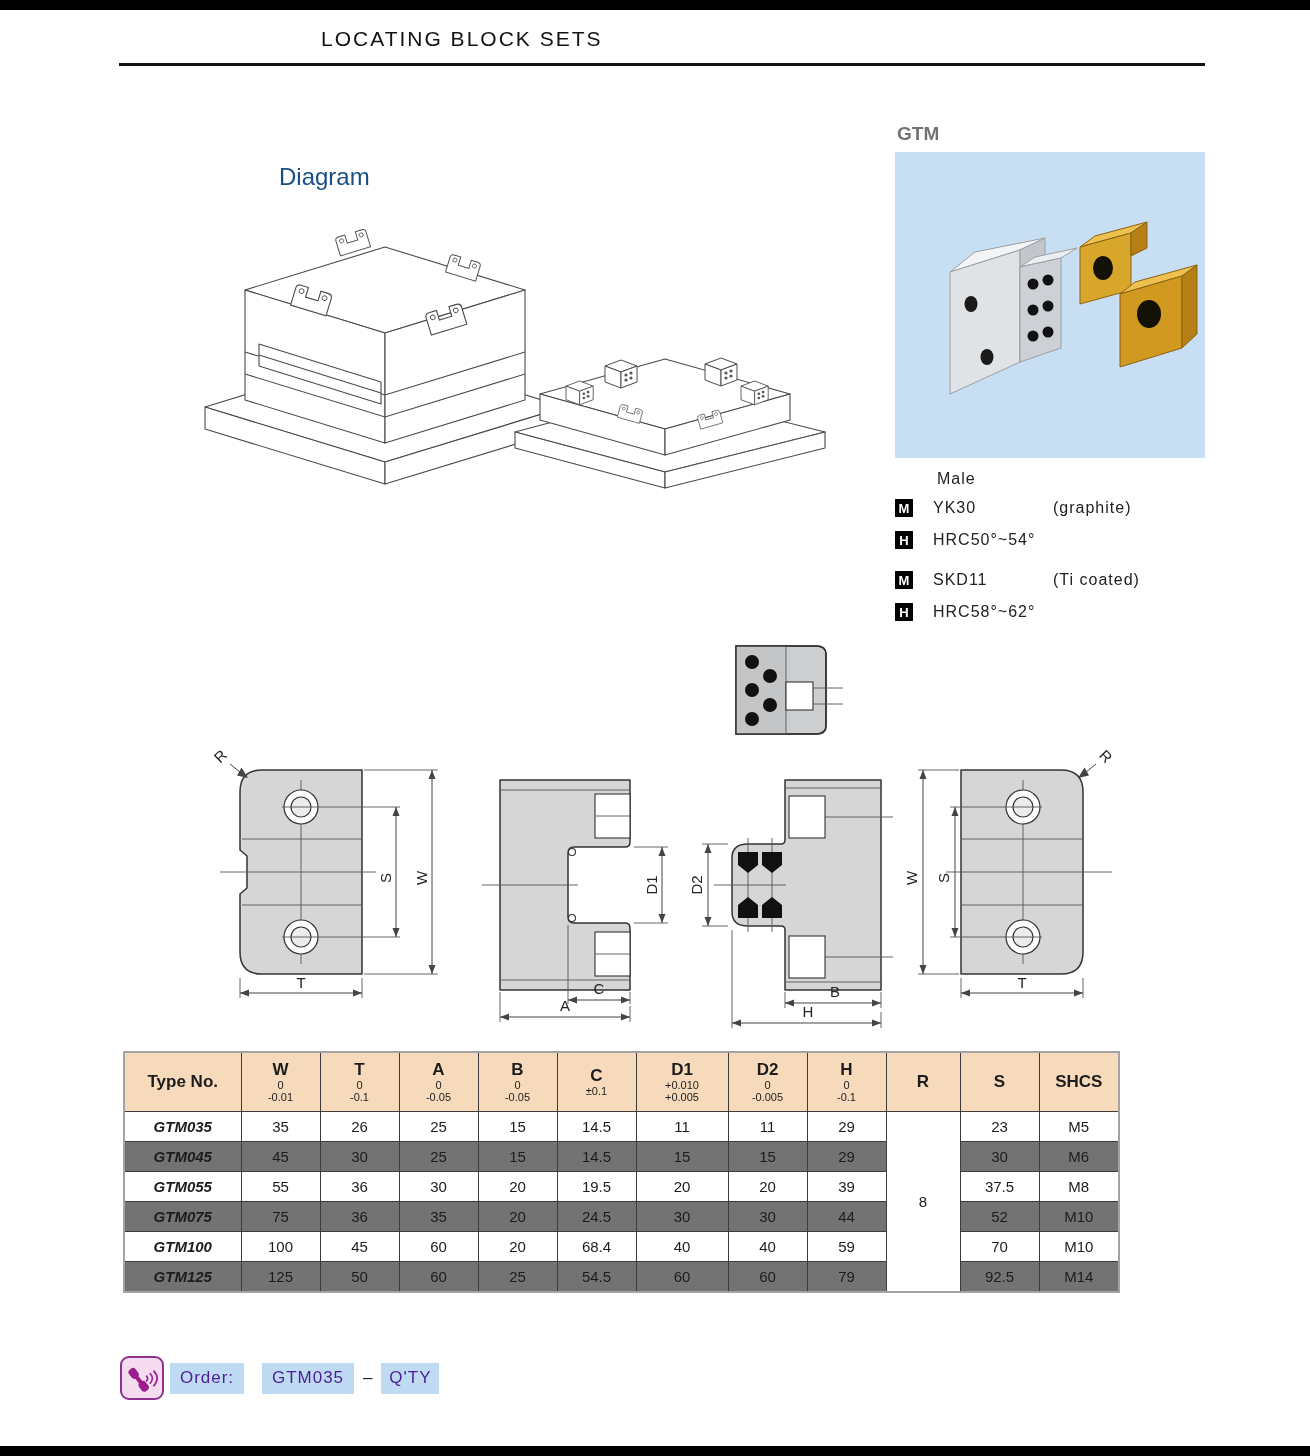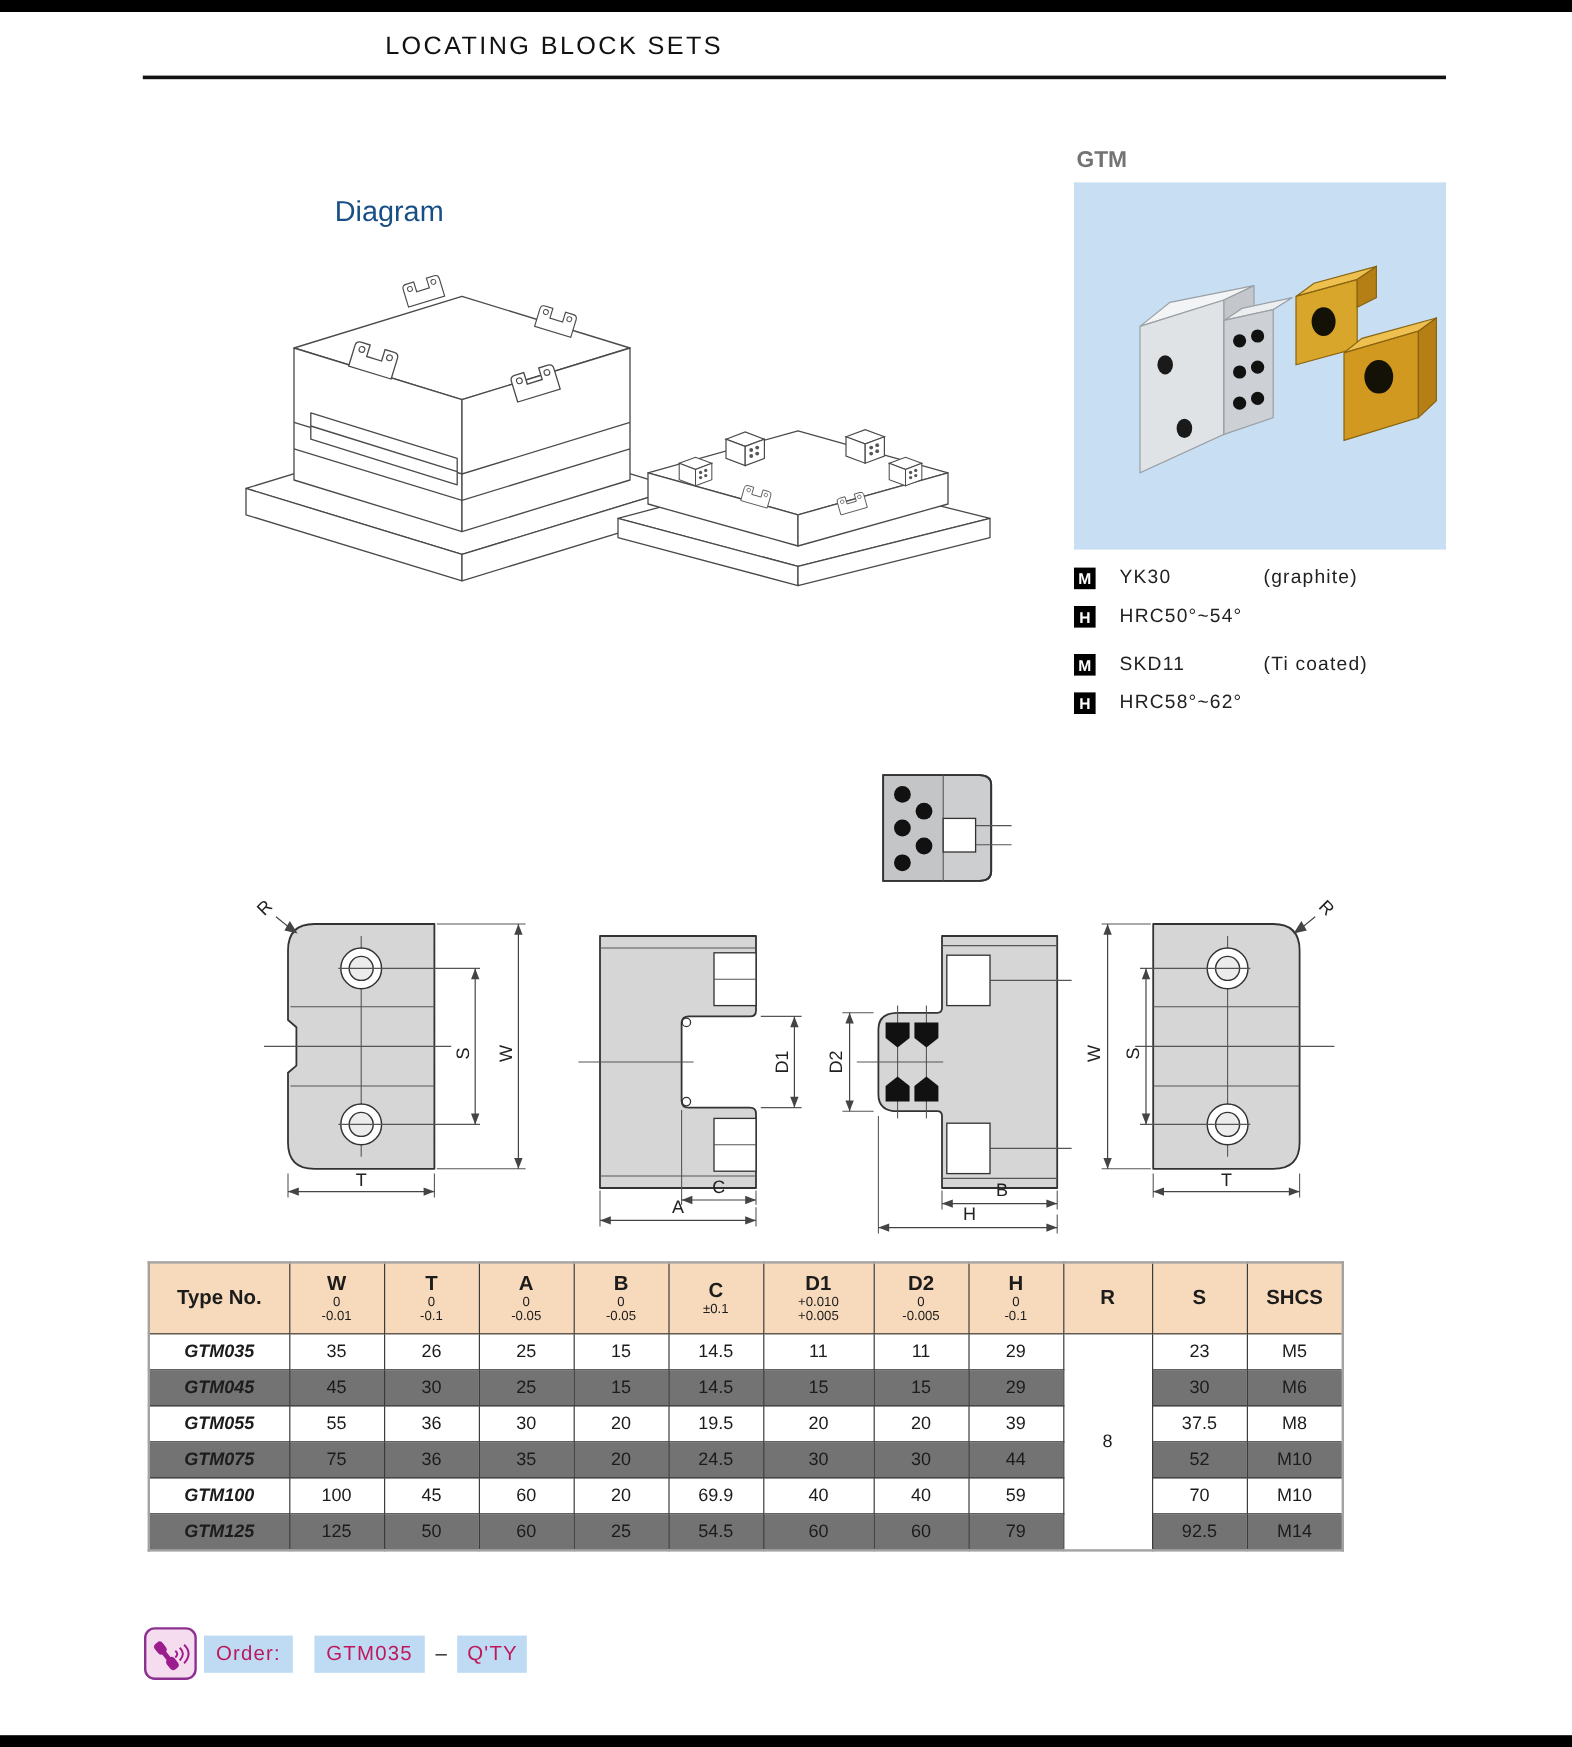--- a/index.html
+++ b/index.html
@@ -33,21 +33,21 @@
   .h-tol{font-size:11px;line-height:12px;}
   .dtable tbody td{height:29px;font-size:15px;}
   .dtable td.type{font-weight:bold;font-style:italic;}
   .dtable tr.alt td{background:#737373;}
   .dtable td.rcell{background:#ffffff !important;}
   
   .order{position:absolute;left:120px;top:1356px;display:flex;align-items:center;}
   .phone-box{width:44px;height:44px;border-radius:9px;background:#f6dcef;border:2px solid #8d3190;
              box-sizing:border-box;display:flex;align-items:center;justify-content:center;}
   .obox{height:31px;background:#bedbf3;display:flex;align-items:center;justify-content:center;
-        font-size:17px;color:#be185d;letter-spacing:1px;}
+        font-size:17px;color:#4c1d95;letter-spacing:1px;}
   .order-label{width:74px;margin-left:6px;}
   .order-code{width:92px;margin-left:18px;}
   .order-dash{margin:0 9px;font-size:17px;color:#222;}
   .order-qty{width:58px;}
   
   .shape{fill:#d6d6d6;stroke:#333;stroke-width:1.5;stroke-linejoin:round;}
   .white{fill:#ffffff;stroke:#333;stroke-width:1.1;}
   .thin{stroke:#555;stroke-width:0.9;fill:none;}
   .dim{stroke:#444;stroke-width:1;fill:none;}
   .arr{fill:#444;stroke:none;}
@@ -143,20 +143,21 @@
       <polygon points="236,81 252,70 252,96 236,104" fill="#b57f15" stroke="#8a6410" stroke-width="1"></polygon>
       <ellipse cx="208" cy="116" rx="10" ry="12" fill="#141106"></ellipse>
       <polygon points="225,142 240,130 302,113 287,124" fill="#edc04f" stroke="#8a6410" stroke-width="1"></polygon>
       <polygon points="225,142 287,124 287,196 225,215" fill="#d1991f" stroke="#8a6410" stroke-width="1"></polygon>
       <polygon points="287,124 302,113 302,182 287,196" fill="#b57f15" stroke="#8a6410" stroke-width="1"></polygon>
       <ellipse cx="254" cy="162" rx="12" ry="14" fill="#141106"></ellipse>
     </svg>
   </div>
 
   <div class="specs">
+    <div class="spec-heading">Male</div>
     <div class="spec-row">
       <span class="badge">M</span>
       <span class="spec-val">YK30</span>
       <span class="spec-note">(graphite)</span>
     </div>
     <div class="spec-row">
       <span class="badge">H</span>
       <span class="spec-val">HRC50°~54°</span>
     </div>
     <div class="gap8"></div>
@@ -465,21 +466,21 @@
         <td>44</td>
         <td>52</td>
         <td>M10</td>
       </tr>
       <tr>
         <td class="type">GTM100</td>
         <td>100</td>
         <td>45</td>
         <td>60</td>
         <td>20</td>
-        <td>69.9</td>
+        <td>68.4</td>
         <td>40</td>
         <td>40</td>
         <td>59</td>
         <td>70</td>
         <td>M10</td>
       </tr>
       <tr class="alt">
         <td class="type">GTM125</td>
         <td>125</td>
         <td>50</td>

